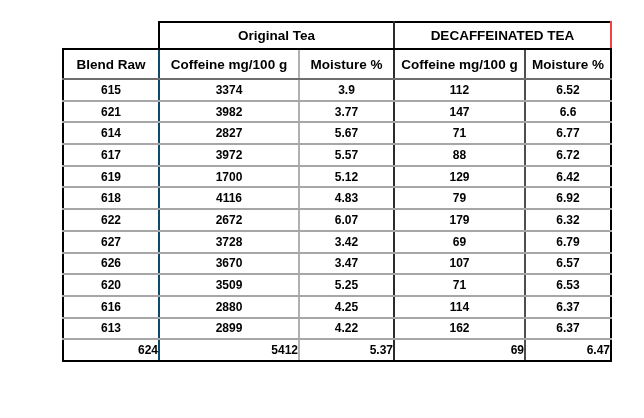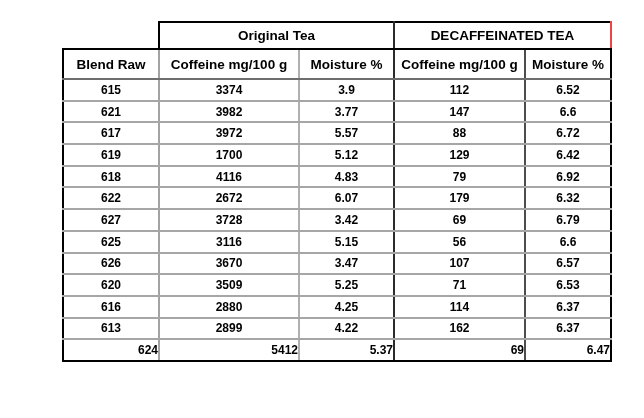--- a/index.html
+++ b/index.html
@@ -58,21 +58,21 @@
 
   
   tr.col-row { height: 30px; }
   tr.col-row th {
     font-size: 13.5px;
     border-top: 2px solid #000;
     border-bottom: 2px solid #6e6e6e;
   }
 
   
-  .bc1 { border-left: 2px solid #000; border-right: 2px solid #a3a3a3; }
+  .bc1 { border-left: 2px solid #000; border-right: 2px solid #0c4a6e; }
   .bc2 { border-right: 2px solid #b0b0b0; }
   .bc3 { border-right: 2px solid #2b2b2b; }
   .bc4 { border-right: 2px solid #4d4d4d; }
   .bc5 { border-right: 2px solid #000; }
 
   
   tr.data-row { height: 21.7px; }
   tr.data-row td {
     font-size: 12px;
     border-bottom: 2px solid #a6a6a6;
@@ -115,20 +115,27 @@
       <td class="bc5">6.52</td>
     </tr>
     <tr class="data-row">
       <td class="bc1">621</td>
       <td class="bc2">3982</td>
       <td class="bc3">3.77</td>
       <td class="bc4">147</td>
       <td class="bc5">6.6</td>
     </tr>
     <tr class="data-row">
+      <td class="bc1">614</td>
+      <td class="bc2">2827</td>
+      <td class="bc3">5.67</td>
+      <td class="bc4">71</td>
+      <td class="bc5">6.77</td>
+    </tr>
+    <tr class="data-row">
       <td class="bc1">617</td>
       <td class="bc2">3972</td>
       <td class="bc3">5.57</td>
       <td class="bc4">88</td>
       <td class="bc5">6.72</td>
     </tr>
     <tr class="data-row">
       <td class="bc1">619</td>
       <td class="bc2">1700</td>
       <td class="bc3">5.12</td>
@@ -148,27 +155,20 @@
       <td class="bc3">6.07</td>
       <td class="bc4">179</td>
       <td class="bc5">6.32</td>
     </tr>
     <tr class="data-row">
       <td class="bc1">627</td>
       <td class="bc2">3728</td>
       <td class="bc3">3.42</td>
       <td class="bc4">69</td>
       <td class="bc5">6.79</td>
-    </tr>
-    <tr class="data-row">
-      <td class="bc1">625</td>
-      <td class="bc2">3116</td>
-      <td class="bc3">5.15</td>
-      <td class="bc4">56</td>
-      <td class="bc5">6.6</td>
     </tr>
     <tr class="data-row">
       <td class="bc1">626</td>
       <td class="bc2">3670</td>
       <td class="bc3">3.47</td>
       <td class="bc4">107</td>
       <td class="bc5">6.57</td>
     </tr>
     <tr class="data-row">
       <td class="bc1">620</td>

